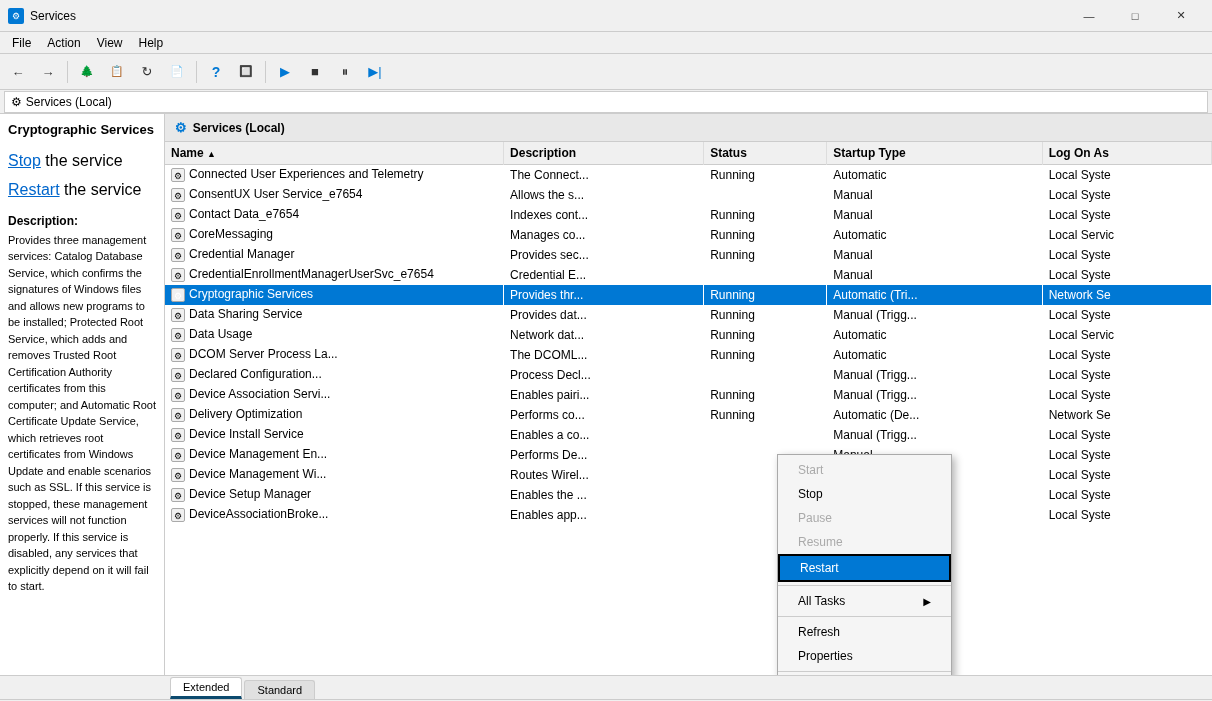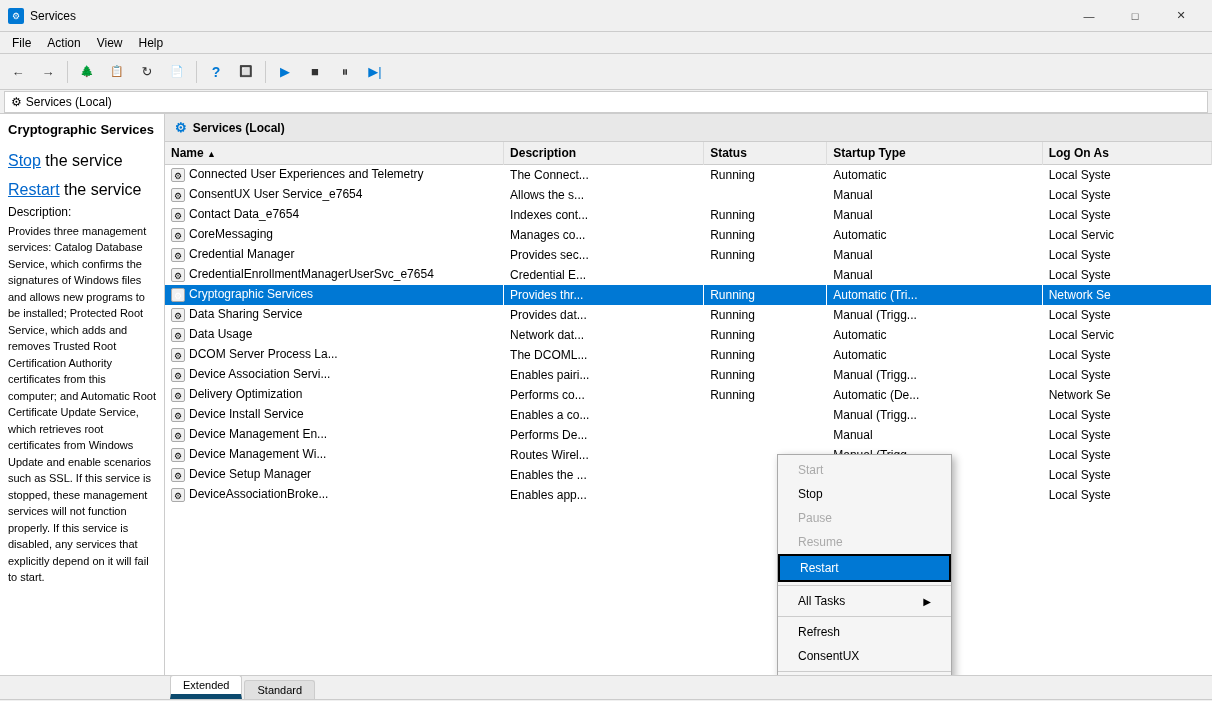--- a/index.html
+++ b/index.html
@@ -106,22 +106,22 @@
       font-weight: 600;
       margin-bottom: 10px;
       color: #000;
     }
     #left-panel .link {
       color: #0066cc;
       text-decoration: underline;
       cursor: pointer;
     }
     #left-panel .desc-title {
-      font-weight: 400;
-      margin-top: 0;
+      font-weight: 700;
+      margin-top: 9px;
       margin-bottom: 4px;
     }
     #left-panel .desc-text {
       font-size: 11px;
       line-height: 1.5;
       color: #000;
     }
 
     
     #right-panel {
@@ -236,21 +236,21 @@
       border: 1px solid #ccc;
       border-bottom: none;
       background: #e0e0e0;
       font-size: 11px;
       cursor: pointer;
       border-radius: 3px 3px 0 0;
       margin-right: 2px;
     }
     .tab.active {
       background: #fff;
-      border-bottom: 5px solid #0c4a6e;
+      border-bottom: 3px solid #0c4a6e;
     }
 
     
     #status-bar {
       height: 26px;
       background: #f0f0f0;
       border-top: 1px solid #ccc;
       display: flex;
       align-items: center;
       padding: 0 8px;
@@ -432,20 +432,27 @@
               <td class="col-logon">Local Servic</td>
             </tr>
             <tr>
               <td class="col-name"><span style="display:inline-block;width:14px;height:14px;background:#f0f0f0;border:1px solid #aaa;border-radius:2px;margin-right:4px;vertical-align:middle;font-size:9px;text-align:center;line-height:14px;">⚙</span>DCOM Server Process La...</td>
               <td class="col-desc">The DCOML...</td>
               <td class="col-status">Running</td>
               <td class="col-startup">Automatic</td>
               <td class="col-logon">Local Syste</td>
             </tr>
             <tr>
+              <td class="col-name"><span style="display:inline-block;width:14px;height:14px;background:#f0f0f0;border:1px solid #aaa;border-radius:2px;margin-right:4px;vertical-align:middle;font-size:9px;text-align:center;line-height:14px;">⚙</span>Declared Configuration...</td>
+              <td class="col-desc">Process Decl...</td>
+              <td class="col-status"></td>
+              <td class="col-startup">Manual (Trigg...</td>
+              <td class="col-logon">Local Syste</td>
+            </tr>
+            <tr>
               <td class="col-name"><span style="display:inline-block;width:14px;height:14px;background:#f0f0f0;border:1px solid #aaa;border-radius:2px;margin-right:4px;vertical-align:middle;font-size:9px;text-align:center;line-height:14px;">⚙</span>Device Association Servi...</td>
               <td class="col-desc">Enables pairi...</td>
               <td class="col-status">Running</td>
               <td class="col-startup">Manual (Trigg...</td>
               <td class="col-logon">Local Syste</td>
             </tr>
             <tr>
               <td class="col-name"><span style="display:inline-block;width:14px;height:14px;background:#f0f0f0;border:1px solid #aaa;border-radius:2px;margin-right:4px;vertical-align:middle;font-size:9px;text-align:center;line-height:14px;">⚙</span>Delivery Optimization</td>
               <td class="col-desc">Performs co...</td>
               <td class="col-status">Running</td>
@@ -494,21 +501,21 @@
     <div id="context-menu">
     <div class="ctx-item disabled">Start</div>
         <div class="ctx-item">Stop</div>
         <div class="ctx-item disabled">Pause</div>
         <div class="ctx-item disabled">Resume</div>
         <div class="ctx-item highlighted">Restart</div>
         <div class="ctx-sep"></div>
         <div class="ctx-item">All Tasks<span class="ctx-arrow">▶</span></div>
         <div class="ctx-sep"></div>
         <div class="ctx-item">Refresh</div>
-        <div class="ctx-item">ConsentUX</div>
+        <div class="ctx-item">Properties</div>
         <div class="ctx-sep"></div>
       </div>
   </div>
 </div>
 
 <div id="tab-bar">
   <div class="tab active">Extended</div>
   <div class="tab">Standard</div>
 </div>
 

